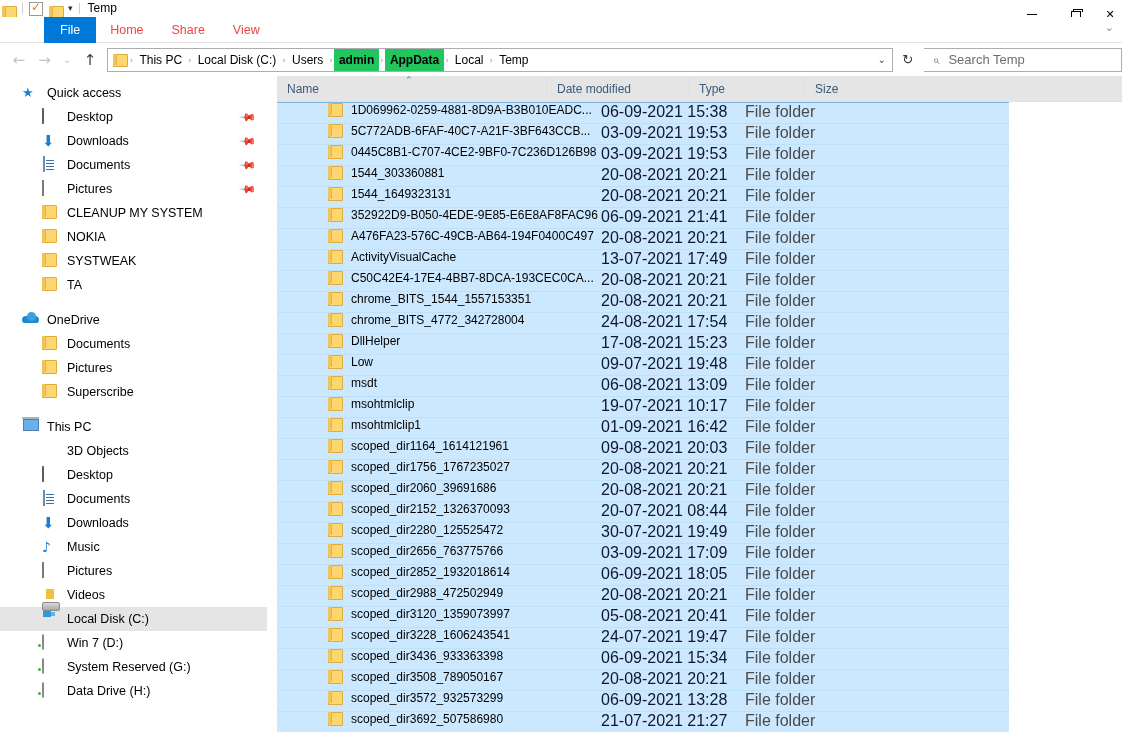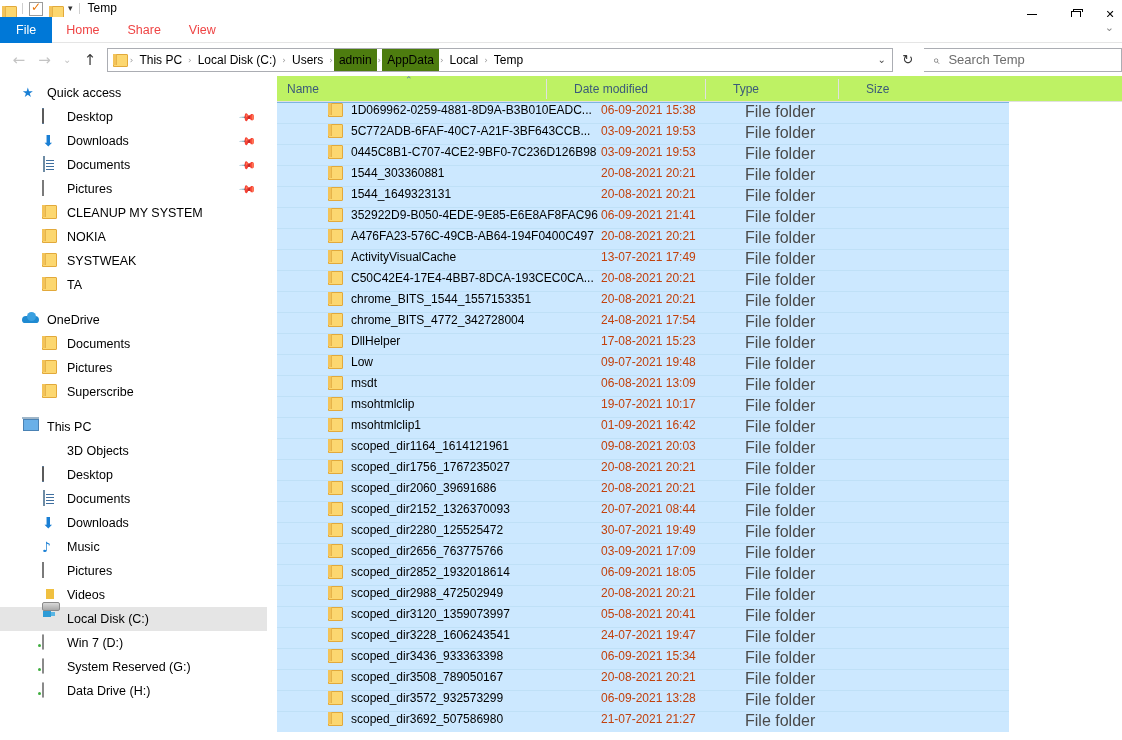--- a/index.html
+++ b/index.html
@@ -85,20 +85,21 @@
     content:""; position:absolute; left:2px; top:0; width:8px;height:2px;
     border:1px solid #000; border-bottom:none;
   }
   .winbtn.close { overflow:hidden; width:24px; }
 
   
   .ribbon {
     height: 26px; background:#fff; display:flex; align-items:stretch;
     border-bottom: 1px solid #e5e5e5;
     position: relative;
+    padding-left: 44px;
   }
   .tab {
     display:flex; align-items:center; justify-content:center;
     font-size: 12.5px; color:#ef4444; padding: 0 14px; height:26px; min-width:48px;
   }
   .tab.file { background:#0078D7; color:#fff; padding:0 16px; min-width:50px;}
   .ribbon-expand {
     position:absolute; right:8px; top:4px; font-size:11px; color:#888;
     font-family:"DejaVu Sans", sans-serif;
   }
@@ -125,21 +126,21 @@
     display:flex; align-items:center;
     margin-left: 4px;
     position:relative;
   }
   .crumb-folder { margin: 0 2px 0 5px; }
   .crumb {
     font-size: 12px; color:#000; padding: 0 5px; line-height:22px; height:22px;
     display:flex;align-items:center;
     white-space:nowrap;
   }
-  .crumb.hl { background:#4d7c0f; }
+  .crumb.hl { background:#22c55e;font-weight:bold; }
   .crumb-sep {
     font-size: 9px; color:#9a9a9a; padding:0 1px; display:flex; align-items:center;
     font-family:"DejaVu Sans", sans-serif;
   }
   .addr-drop {
     position:absolute; right:6px; top:0; height:22px; display:flex; align-items:center;
     font-size:10px; color:#4a4a4a; font-family:"DejaVu Sans", sans-serif;
   }
   .refreshbtn {
     width: 26px; height:24px; display:flex;align-items:center;justify-content:center;
@@ -276,23 +277,22 @@
   }
 
   
   .filepane {
     flex: 1; position:relative; background:#fff; overflow:hidden;
     border-left: 1px solid #ffffff;
   }
   .col-headers {
     height: 26px; display:flex; align-items:center;
     border-bottom: 1px solid #e0e0e0;
-    position:relative; background:#bef264;
+    position:relative; background:#e5e5e5;
     margin-left: 9px;
-    gap: 17px;
   }
   .ch {
     font-size: 12px; color:#3b5a7a; height:20px; line-height:20px;
     border-right:1px solid #e0e0e0; padding-left:10px; position:relative;
   }
   .ch:last-child { border-right:none; }
   .ch-name { width: 270px; }
   .ch-date { width: 142px; }
   .ch-type { width: 116px; }
   .ch-size { width: 80px; }
@@ -316,21 +316,21 @@
   .row .fico::before{
     content:""; position:absolute; left:0; top:0;
     width:13px; height:12px; background:#FCD770; border:1px solid #E2A93B;
     border-radius:0 1px 1px 0;
   }
   .row .fico::after{
     content:""; position:absolute; left:0; top:0; width:3px; height:12px;
     background:#F3C359; border-right:1px solid #E6B44A;
   }
   .c-name { width: 250px; font-size:12px; color:#000; white-space:nowrap; overflow:hidden;}
-  .c-date { width: 144px; font-size:12px; color:#c2410c; white-space:nowrap;}
+  .c-date { width: 144px; font-size:16px; color:#0f172a; white-space:nowrap;}
   .c-type { width: 120px; font-size:16px; color:#4a4a4a; white-space:nowrap;}
   .c-size { width: 70px; font-size:12px; color:#4a4a4a;}
 </style>
 </head>
 <body>
 
 <div class="window">
 
   <div class="titlebar">
     <div class="qat">

